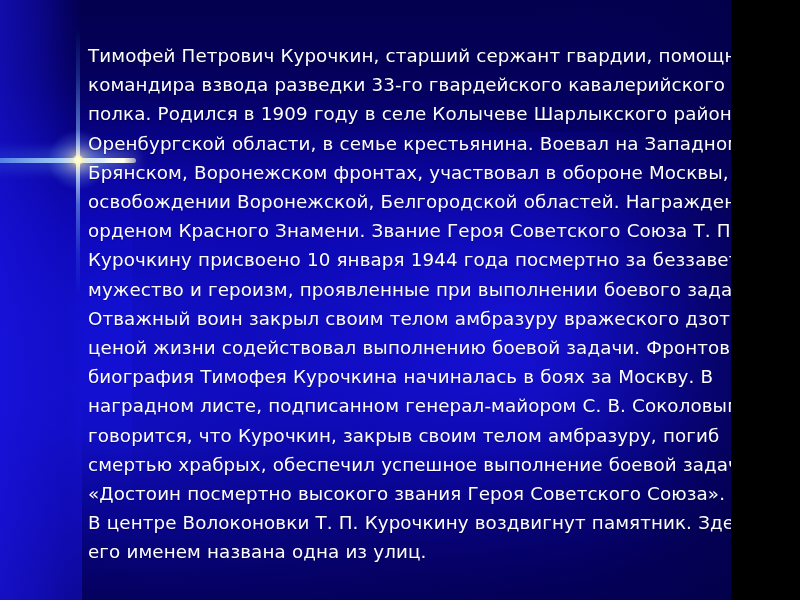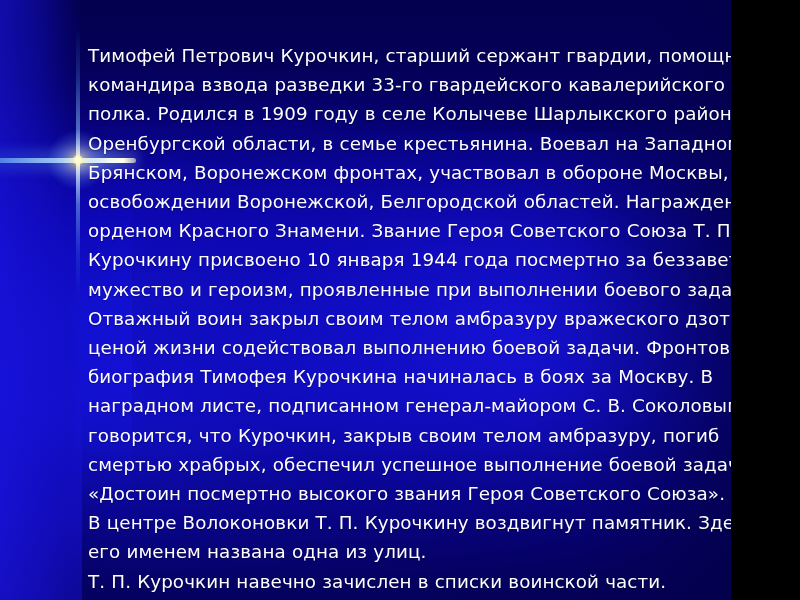--- a/index.html
+++ b/index.html
@@ -244,16 +244,15 @@
     <div class="flare-h-soft"></div>
     <div class="flare-h"></div>
     <div class="flare-v"></div>
     <div class="flare-core-glow"></div>
     <div class="flare-core"></div>
   </div>
 
   <div class="textbox">
     <p class="para">Тимофей Петрович Курочкин, старший сержант гвардии, помощник командира взвода разведки 33-го гвардейского кавалерийского полка. Родился в 1909 году в селе Колычеве Шарлыкского района, Оренбургской области, в семье крестьянина. Воевал на Западном, Брянском, Воронежском фронтах, участвовал в обороне Москвы, освобождении Воронежской, Белгородской областей. Награжден орденом Красного Знамени. Звание Героя Советского Союза Т. П. Курочкину присвоено 10 января 1944 года посмертно за беззаветное мужество и героизм, проявленные при выполнении боевого задания. Отважный воин закрыл своим телом амбразуру вражеского дзота и ценой жизни содействовал выполнению боевой задачи. Фронтовая биография Тимофея Курочкина начиналась в боях за Москву. В наградном листе, подписанном генерал-майором С. В. Соколовым, говорится, что Курочкин, закрыв своим телом амбразуру, погиб смертью храбрых, обеспечил успешное выполнение боевой задачи. «Достоин посмертно высокого звания Героя Советского Союза».</p>
     <p class="para">В центре Волоконовки Т. П. Курочкину воздвигнут памятник. Здесь его именем названа одна из улиц.</p>
-    <p class="para">Т. П. Курочкин навечно зачислен в списки воинской части.</p>
   </div>
 
 </div>
 
 </body></html>

